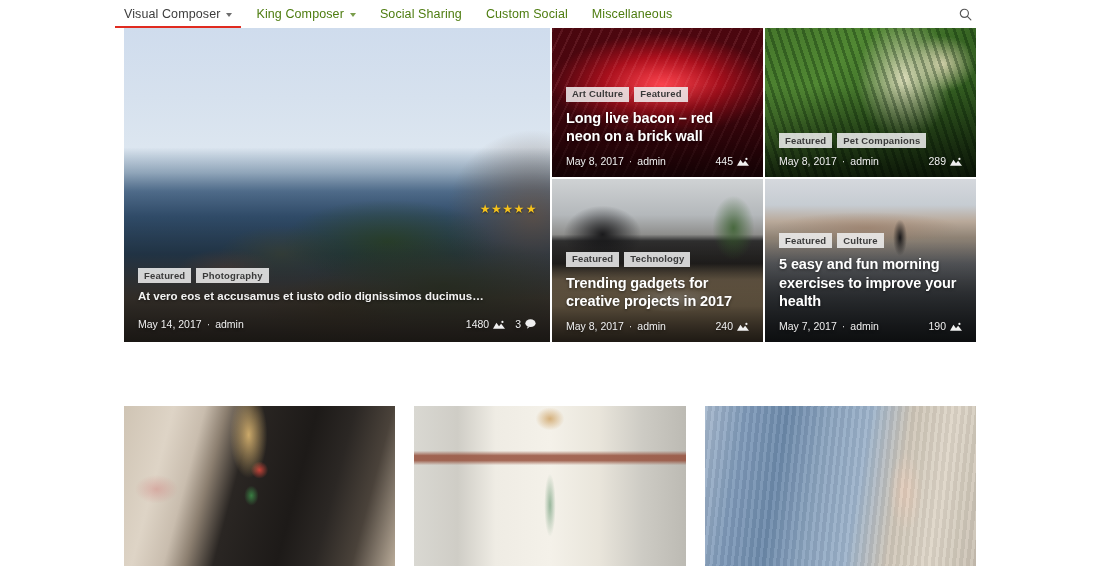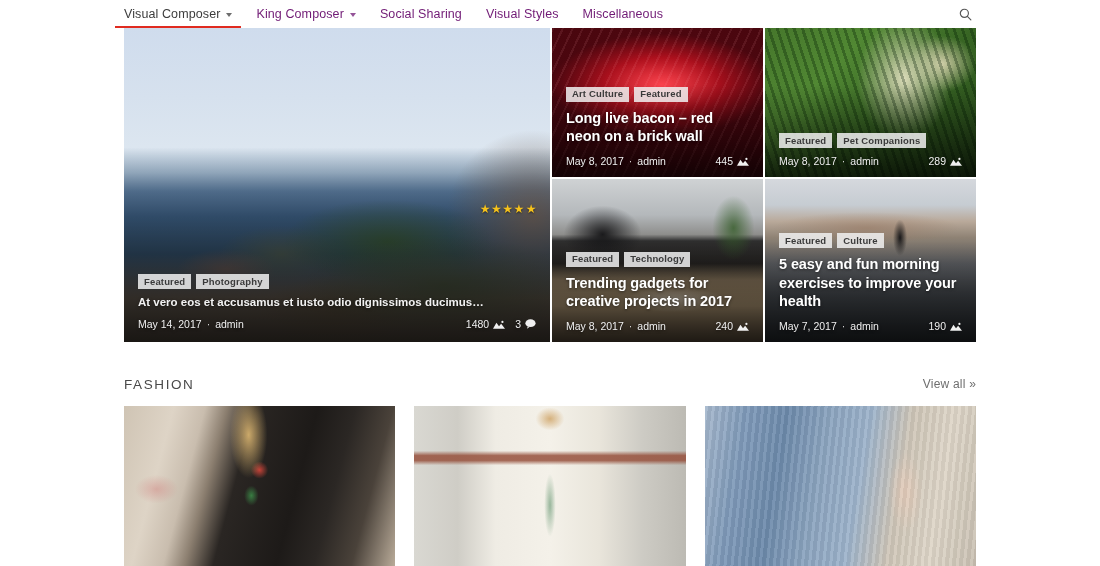--- a/index.html
+++ b/index.html
@@ -18,21 +18,21 @@
     background: #ffffff;
     display: flex; align-items: flex-start;
   }
   .nav-inner {
     position: absolute; left: 124px; top: 0; width: 852px; height: 28px;
     display: flex; align-items: center;
   }
   .nav-item {
     position: relative;
     font-size: 12.5px;
-    color: #701a75;
+    color: #4d7c0f;
     margin-right: 24px;
     height: 28px;
     display: flex; align-items: center;
     white-space: nowrap;
     cursor: pointer;
     letter-spacing: .1px;
   }
   .nav-item.active { color: #3c3c3c; }
   .nav-item.active::after {
     content: "";
@@ -98,21 +98,21 @@
   .card-title {
     font-weight: bold;
     line-height: 1.28;
     text-shadow: 0 1px 3px rgba(0,0,0,.5);
   }
   .hero .card-title { font-size: 30px; line-height: 1.22; letter-spacing: -.3px; margin-bottom: 8px;}
   .small .card-title { font-size: 14.5px; margin-bottom: 9px; letter-spacing: -.1px; }
 
   .excerpt {
     font-size: 11.5px; font-weight: bold; color: #f2f2f2;
-    margin-bottom: 10px;
+    margin-bottom: 16px;
     text-shadow: 0 1px 3px rgba(0,0,0,.5);
   }
 
   .meta {
     display: flex; align-items: center; justify-content: space-between;
     font-size: 10.5px; color: #efefef;
     text-shadow: 0 1px 3px rgba(0,0,0,.55);
   }
   .meta-left { display: flex; align-items: center; gap: 5px; white-space: nowrap; }
   .meta-sep { opacity: .85; }
@@ -259,21 +259,21 @@
       <div class="nav-item">
         <span>King Composer</span>
         <span class="chev"></span>
       </div>
 
       <div class="nav-item">
         <span>Social Sharing</span>
       </div>
 
       <div class="nav-item">
-        <span>Visual Styles</span>
+        <span>Custom Social</span>
       </div>
 
       <div class="nav-item">
         <span>Miscellaneous</span>
       </div>
 
       <div class="nav-search">
         <svg width="13" height="13" viewBox="0 0 16 16">
           <circle cx="6.6" cy="6.6" r="5" fill="none" stroke="#555" stroke-width="1.4"></circle>
           <line x1="10.3" y1="10.3" x2="14.6" y2="14.6" stroke="#555" stroke-width="1.4" stroke-linecap="round"></line>
@@ -431,24 +431,20 @@
                 <circle cx="11" cy="2" r="1.3" fill="#f0f0f0"></circle>
               </svg>
             </span>
           </div>
         </div>
       </div>
     </div>
 
   </div>
 
-  <div class="section-head">
-    <div class="section-title">FASHION</div>
-    <div class="view-all">View all »</div>
-  </div>
 
   <div class="fashion-row">
     <div class="fcard">
       <div class="card-bg bg-jacket"></div>
     </div>
     <div class="fcard">
       <div class="card-bg bg-coat"></div>
     </div>
     <div class="fcard">
       <div class="card-bg bg-jeans"></div>

